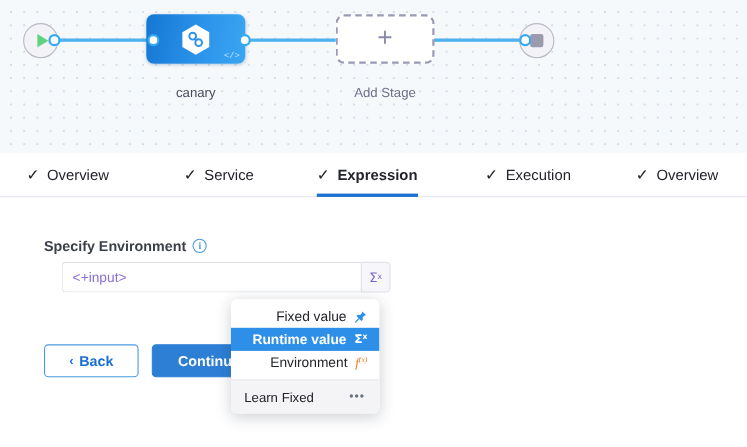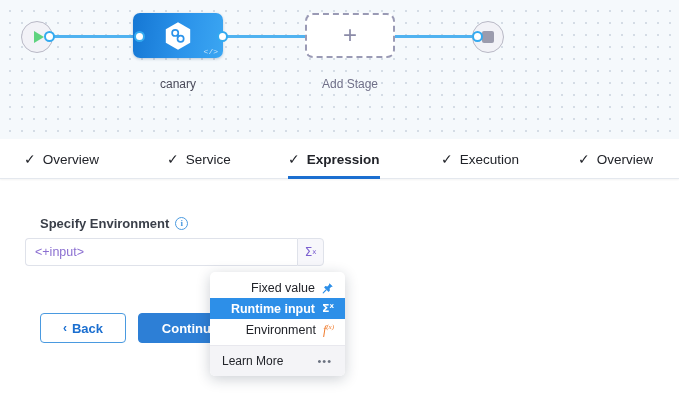--- a/index.html
+++ b/index.html
@@ -217,21 +217,21 @@
     font-size: 9px;
     font-weight: bold;
     align-items: center;
     justify-content: center;
     font-family: "Liberation Serif", serif;
     line-height: 1;
   }
 
   .input-row {
     position: absolute;
-    left: 25px; top: 58px;
+    left: 56px; top: 58px;
     width: 299px;
     height: 16px;
     display: flex;
   }
   .text-input {
     flex: 1;
     height: 28px;
     border: 1px solid #dfe2ea;
     border-right: none;
     border-radius: 4px 0 0 4px;
@@ -440,34 +440,34 @@
       <span>Fixed value</span>
       <span class="dd-ic ic-pin">
         <svg width="12" height="12" viewBox="0 0 12 12">
           <path d="M7.4 1.2 L10.8 4.6 L9.1 5.1 L7.6 6.6 L7.9 8.6 L6.6 9.9 L2.1 5.4 L3.4 4.1 L5.4 4.4 L6.9 2.9 Z" fill="#2d8fe8"></path>
           <path d="M4.0 8.0 L1.2 10.8" stroke="#2d8fe8" stroke-width="1.1" stroke-linecap="round"></path>
         </svg>
       </span>
     </div>
 
     <div class="dd-item selected">
-      <span>Runtime input</span>
+      <span>Runtime value</span>
       <span class="dd-ic ic-sig">
           <span>Σ</span>
           <sup>x</sup>
         </span>
     </div>
 
     <div class="dd-item">
       <span>Environment</span>
       <span class="dd-ic ic-fx">
           <span>f</span>
           <sub style="font-size:7px">(x)</sub>
         </span>
     </div>
 
     <div class="dd-footer">
-      <span>Learn More</span>
+      <span>Learn Fixed</span>
       <span class="dots">•••</span>
     </div>
   </div>
 
 </div>
 
 </body></html>

